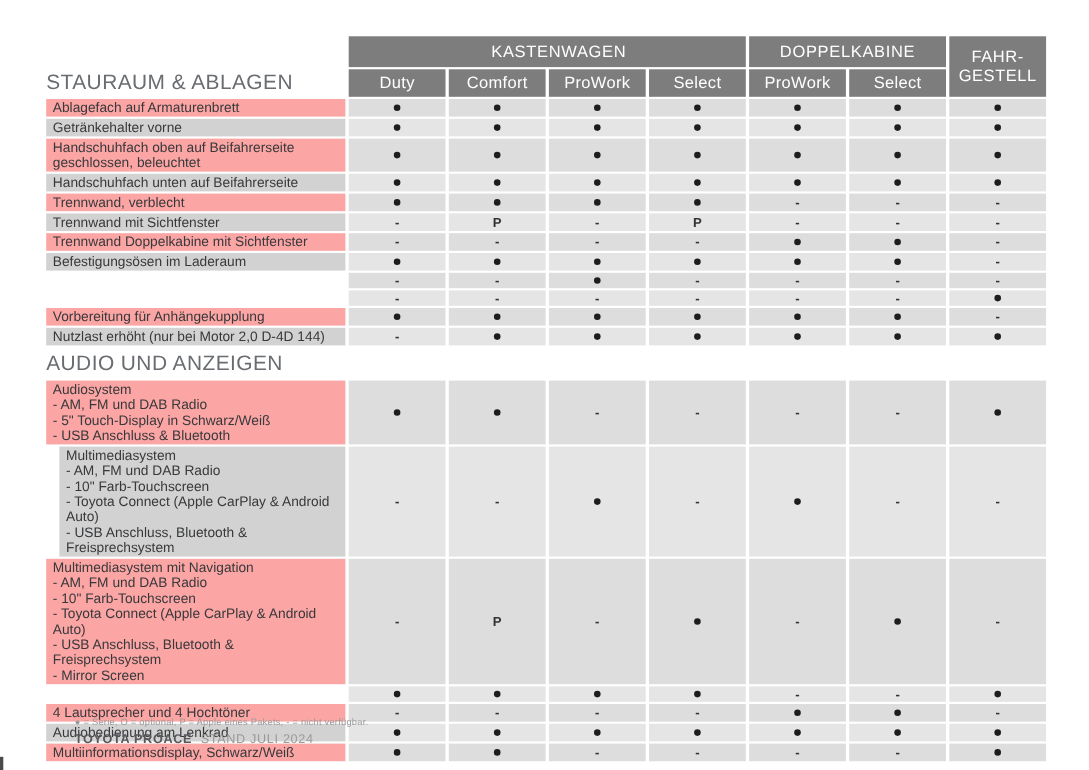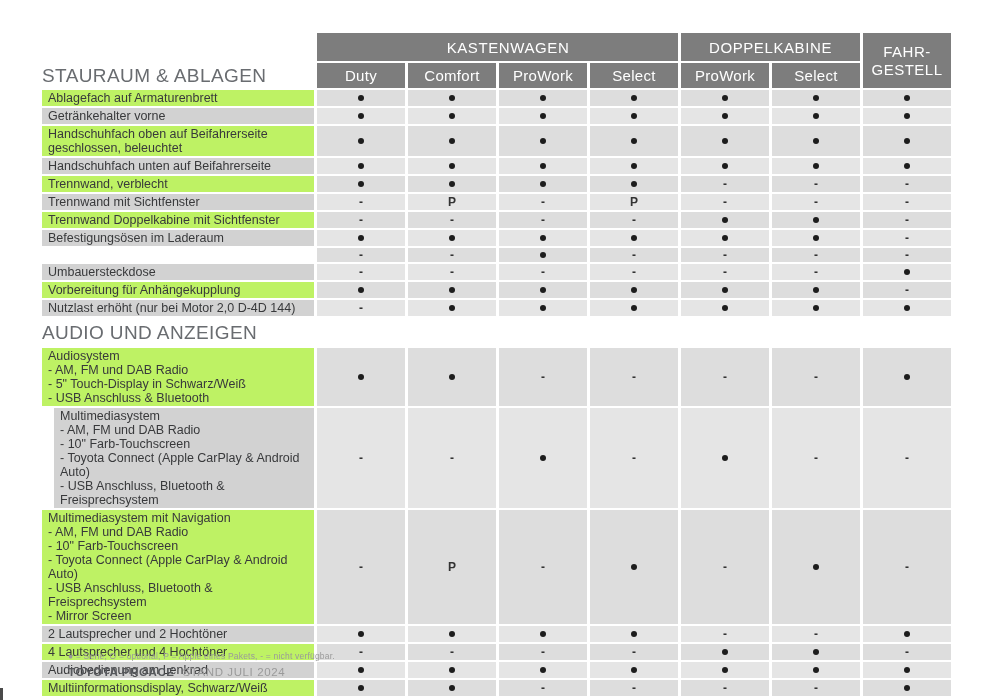--- a/index.html
+++ b/index.html
@@ -44,21 +44,21 @@
     display:flex;align-items:flex-end;
     height:28px;font-size:19px;color:#696c70;letter-spacing:0.4px;
     padding-bottom:2px;white-space:nowrap;background:#ffffff;
   }
   
   .label{
     color:#38393b;font-size:12.5px;line-height:14px;
     padding:1px 0 1px 6px;
     display:flex;flex-direction:column;justify-content:center;
   }
-  .label.dark{background:#bef264;}
+  .label.dark{background:#fca5a5;}
   .label.light{background:#d2d2d2;}
   .value{
     display:flex;align-items:center;justify-content:center;
     color:#333333;font-size:12px;font-weight:bold;
   }
   .value.dark{background:#dddddd;}
   .value.light{background:#e5e5e5;}
   .dot{width:6px;height:6px;border-radius:50%;background:#1d1d1d;display:inline-block;}
   
   .legend{
@@ -260,23 +260,20 @@
       <div class="cell value light" style="grid-area: 10 / 8;">-</div>
       <div class="cell value dark" style="grid-area: 11 / 2;">-</div>
       <div class="cell value dark" style="grid-area: 11 / 3;">-</div>
       <div class="cell value dark" style="grid-area: 11 / 4;">
         <span class="dot"></span>
       </div>
       <div class="cell value dark" style="grid-area: 11 / 5;">-</div>
       <div class="cell value dark" style="grid-area: 11 / 6;">-</div>
       <div class="cell value dark" style="grid-area: 11 / 7;">-</div>
       <div class="cell value dark" style="grid-area: 11 / 8;">-</div>
-      <div class="cell label light" style="grid-area: 12 / 1;">
-        <div>Umbauersteckdose</div>
-      </div>
       <div class="cell value light" style="grid-area: 12 / 2;">-</div>
       <div class="cell value light" style="grid-area: 12 / 3;">-</div>
       <div class="cell value light" style="grid-area: 12 / 4;">-</div>
       <div class="cell value light" style="grid-area: 12 / 5;">-</div>
       <div class="cell value light" style="grid-area: 12 / 6;">-</div>
       <div class="cell value light" style="grid-area: 12 / 7;">-</div>
       <div class="cell value light" style="grid-area: 12 / 8;">
         <span class="dot"></span>
       </div>
       <div class="cell label dark" style="grid-area: 13 / 1;">
@@ -373,23 +370,20 @@
       <div class="cell value dark" style="grid-area: 18 / 3;">P</div>
       <div class="cell value dark" style="grid-area: 18 / 4;">-</div>
       <div class="cell value dark" style="grid-area: 18 / 5;">
         <span class="dot"></span>
       </div>
       <div class="cell value dark" style="grid-area: 18 / 6;">-</div>
       <div class="cell value dark" style="grid-area: 18 / 7;">
         <span class="dot"></span>
       </div>
       <div class="cell value dark" style="grid-area: 18 / 8;">-</div>
-      <div class="cell label light" style="grid-area: 19 / 1;">
-        <div>2 Lautsprecher und 2 Hochtöner</div>
-      </div>
       <div class="cell value light" style="grid-area: 19 / 2;">
         <span class="dot"></span>
       </div>
       <div class="cell value light" style="grid-area: 19 / 3;">
         <span class="dot"></span>
       </div>
       <div class="cell value light" style="grid-area: 19 / 4;">
         <span class="dot"></span>
       </div>
       <div class="cell value light" style="grid-area: 19 / 5;">

